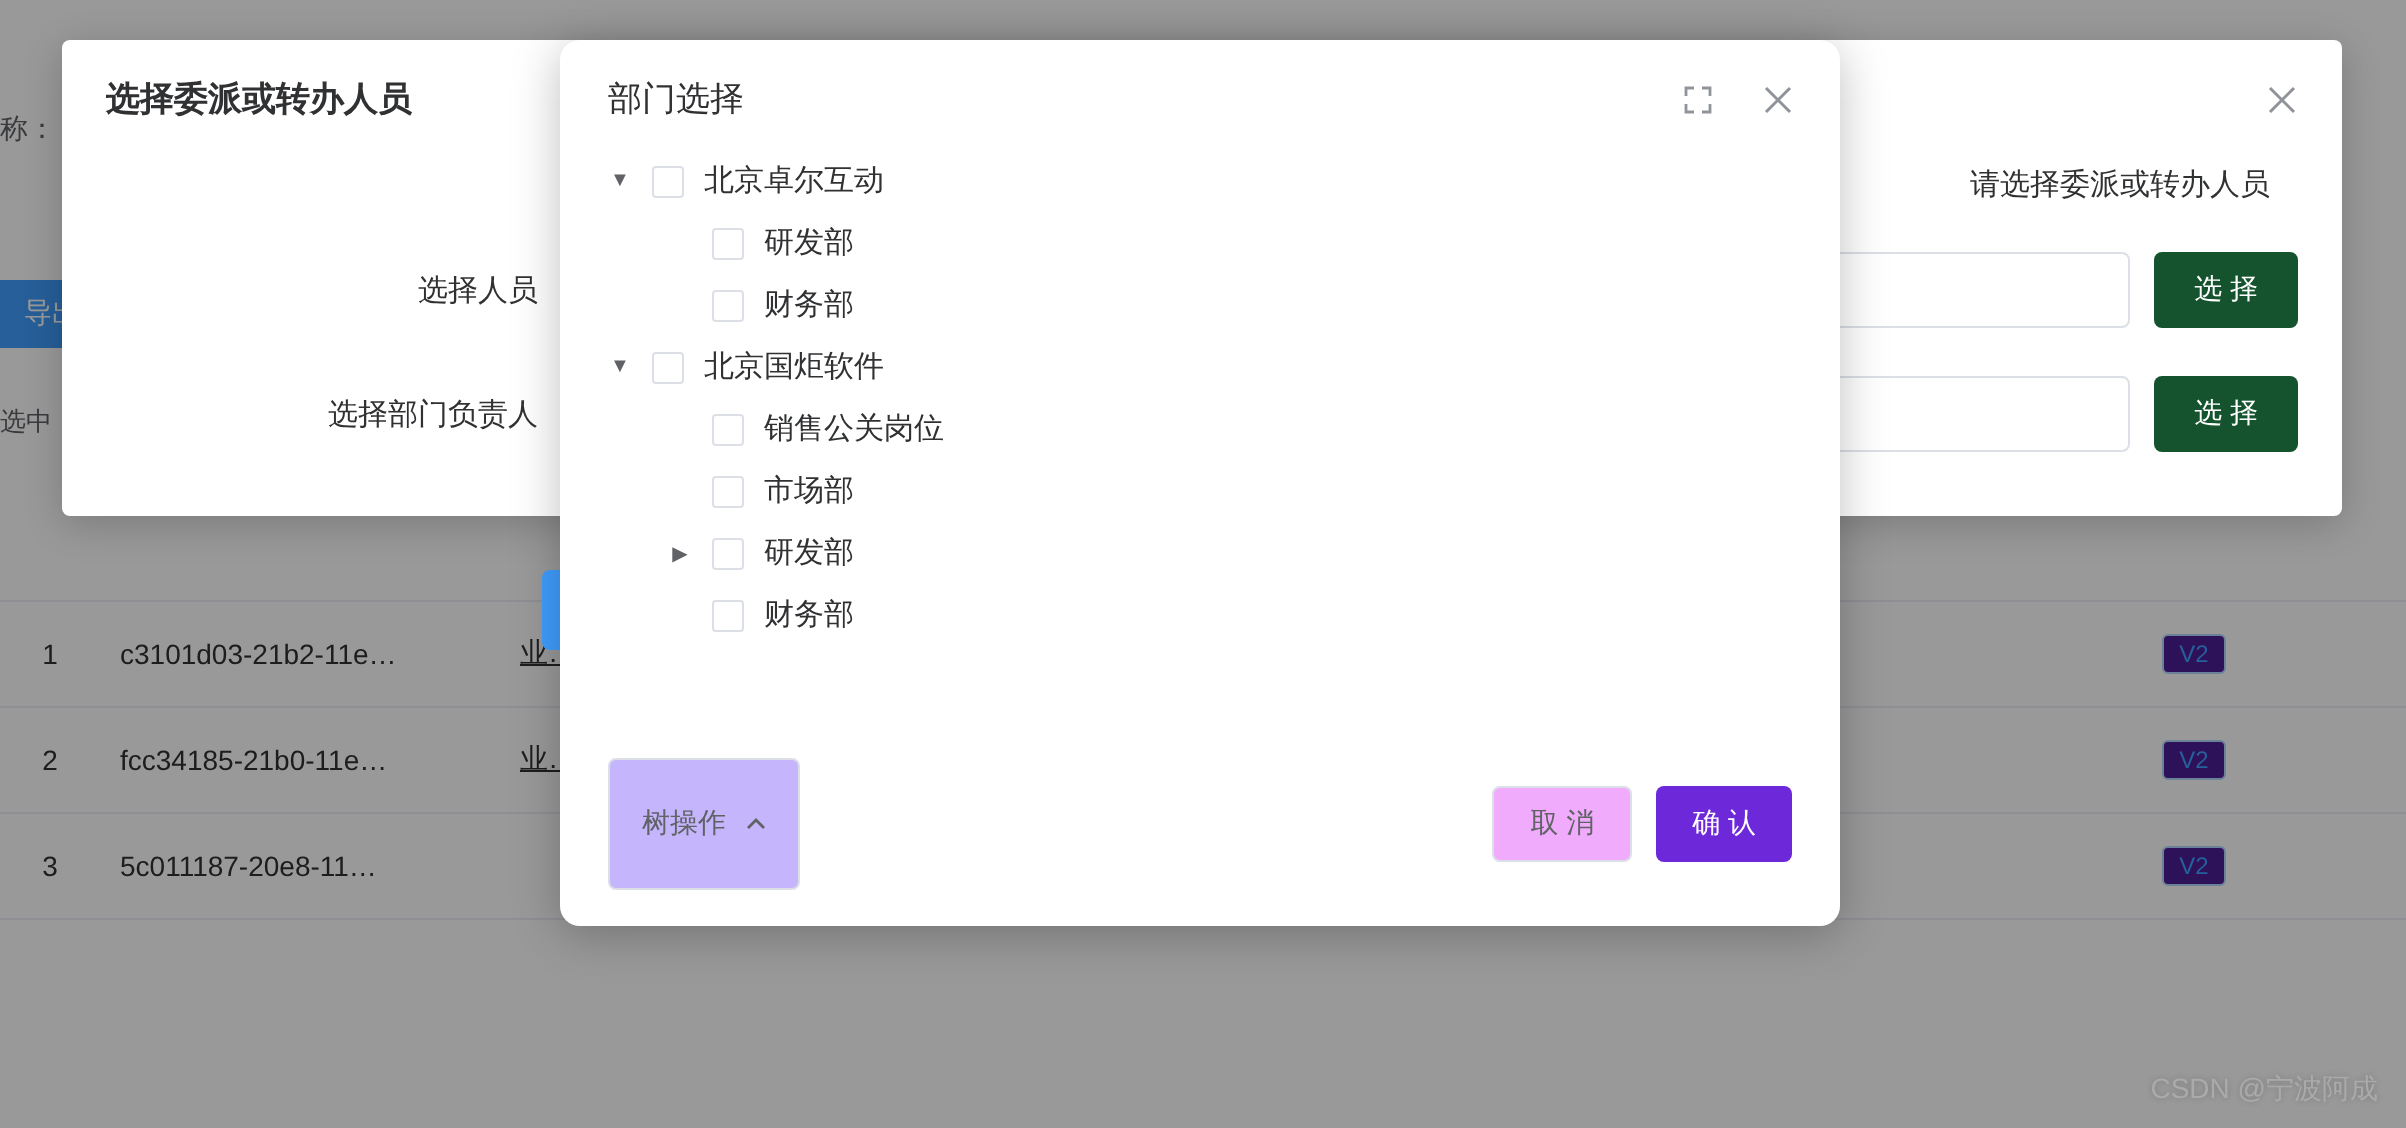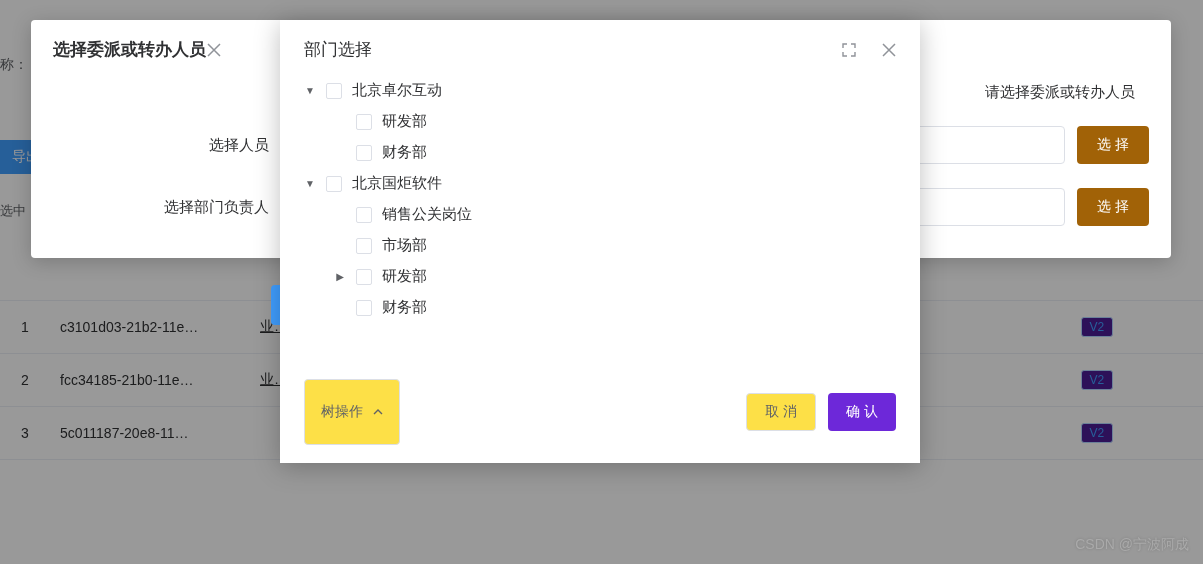--- a/index.html
+++ b/index.html
@@ -92,20 +92,21 @@
       top: 20px;
       width: 1140px;
       background: #fff;
       border-radius: 4px;
       box-shadow: 0 4px 20px rgba(0,0,0,0.2);
       z-index: 20;
       padding-bottom: 20px;
     }
     .modal-outer-header {
       display: flex;
+      justify-content: space-between;
       align-items: center;
       padding: 18px 22px 10px;
     }
     .modal-outer-title {
       font-size: 17px;
       font-weight: 600;
       color: #303133;
     }
     .close-x {
       font-size: 18px;
@@ -134,21 +135,21 @@
     .form-input {
       flex: 1;
       height: 38px;
       border: 1px solid #dcdfe6;
       border-radius: 4px;
       padding: 0 12px;
       font-size: 14px;
       background: #fff;
     }
     .select-btn {
-      background: #a16207;
+      background: #14532d;
       color: #fff;
       border: none;
       border-radius: 4px;
       padding: 10px 20px;
       font-size: 14px;
       cursor: pointer;
     }
     .primary-area {
       position: absolute;
       left: 240px;
@@ -159,21 +160,21 @@
       border-radius: 4px 0 0 4px;
     }
 
     
     .modal-inner {
       position: absolute;
       left: 280px;
       top: 20px;
       width: 640px;
       background: #fff;
-      border-radius: 0;
+      border-radius: 10px;
       box-shadow: 0 4px 24px rgba(0,0,0,0.25);
       z-index: 40;
     }
     .modal-inner-header {
       display: flex;
       justify-content: space-between;
       align-items: center;
       padding: 18px 24px 14px;
     }
     .modal-inner-title {
@@ -219,34 +220,34 @@
     .indent-2 { padding-left: 30px; }
     .modal-inner-footer {
       display: flex;
       justify-content: space-between;
       align-items: center;
       padding: 14px 24px 18px;
       border-top: 0;
     }
     .tree-ops-btn {
       border: 1px solid #dcdfe6;
-      background: #fde047;
+      background: #c4b5fd;
       padding: 23px 16px;
       border-radius: 4px;
       font-size: 14px;
       color: #606266;
       cursor: pointer;
       display: inline-flex;
       align-items: center;
       gap: 10px;
     }
     .footer-right { display: flex; gap: 12px; }
     .btn-cancel {
       border: 1px solid #dcdfe6;
-      background: #fde047;
+      background: #f0abfc;
       padding: 9px 18px;
       border-radius: 4px;
       font-size: 14px;
       color: #606266;
       cursor: pointer;
     }
     .btn-confirm {
       background: #6d28d9;
       color: #fff;
       border: none;

